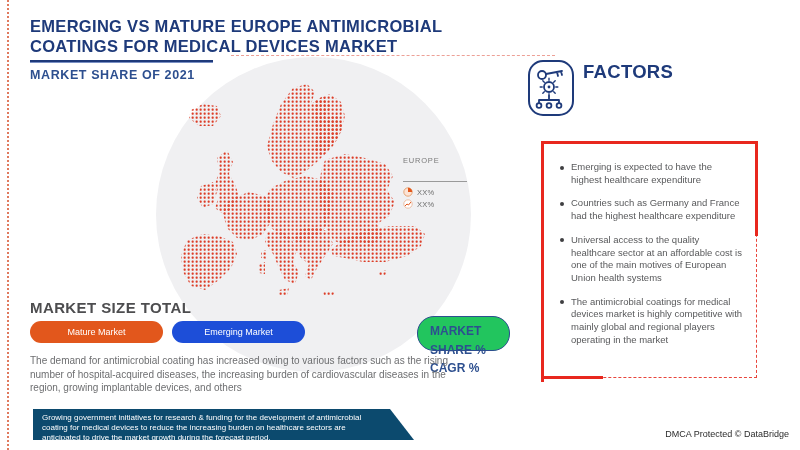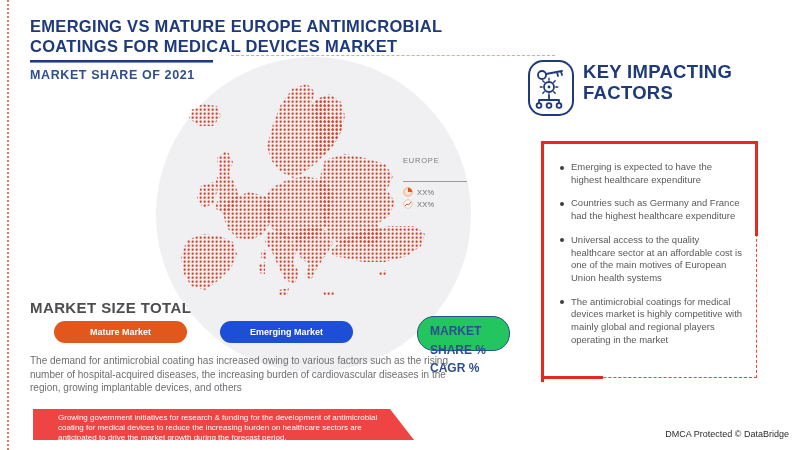--- a/index.html
+++ b/index.html
@@ -91,48 +91,47 @@
   }
 
   
   .ms-heading {
     left:30px; top:299px;
     font-size:15px; font-weight:800; color:#4d4d4f; letter-spacing:0.4px;
   }
   .ms-buttons { left:30px; top:321px; display:flex; gap:9px; }
   .pill-btn {
     width:133px; height:22px; border:none; border-radius:11px;
-    color:#ffffff; font-size:9px; font-weight:700;
+    color:#ffffff; font-size:9px; font-weight:400;
     font-family:"Liberation Sans", sans-serif;
     display:flex; align-items:center; justify-content:center;
     cursor:pointer;
-    margin-left:24px;
   }
   .pill-btn.mature { background:#e2571c; }
   .pill-btn.emerging { background:#1d4ed8; }
 
   .share-badge {
     left:417px; top:316px; width:93px; height:35px;
     border:1.6px solid #2d4f8f; border-radius:17px;
     padding:5px 0 0 12px;
     font-size:12px; font-weight:700; color:#2d4f8f; line-height:1.55;
     background:#22c55e;
   }
 
   .description {
     left:30px; top:354px; width:428px;
     font-size:10px; color:#6d6e70; line-height:1.35;
   }
 
   .banner {
     left:33px; top:409px; width:381px; height:31px;
-    background:#ef4444;
+    background:#0c4a6e;
     clip-path:polygon(0 0, calc(100% - 24px) 0, 100% 100%, 0 100%);
     color:#ffffff; font-size:8px; line-height:1.28;
-    padding:4px 34px 0 25px;
+    padding:4px 34px 0 9px;
   }
 
   .footer-note {
     right:11px; top:429px;
     font-size:9px; color:#2b2b2b;
   }
 </style>
 </head>
 <body>
 
@@ -211,21 +210,20 @@
     <circle cx="15" cy="21" r="5"></circle>
     <circle cx="15" cy="21" r="1.4" fill="#1e3a7a" stroke="none"></circle>
     <path d="M15,14.2 v-2 M15,27.8 v2 M8.2,21 h-2 M21.8,21 h2 M10.3,16.3 l-1.5,-1.5 M19.7,16.3 l1.5,-1.5 M10.3,25.7 l-1.5,1.5 M19.7,25.7 l1.5,1.5" stroke-width="1.4"></path>
     <path d="M15,30 v4 M5,34 h20 M5,34 v3 M25,34 v3"></path>
     <circle cx="5" cy="39.5" r="2.4"></circle>
     <circle cx="15" cy="39.5" r="2.4"></circle>
     <circle cx="25" cy="39.5" r="2.4"></circle>
   </svg>
 </div>
 <div class="abs kif-title">
-  <div>KEY IMPACTING</div>
   <div>FACTORS</div>
 </div>
 
 <div class="abs factors-box">
   <div class="seg seg-top"></div>
   <div class="seg seg-left"></div>
   <div class="seg seg-right"></div>
   <div class="seg seg-bottom"></div>
   <ul class="factors-list">
     <li>Emerging is expected to have the highest healthcare expenditure</li>

